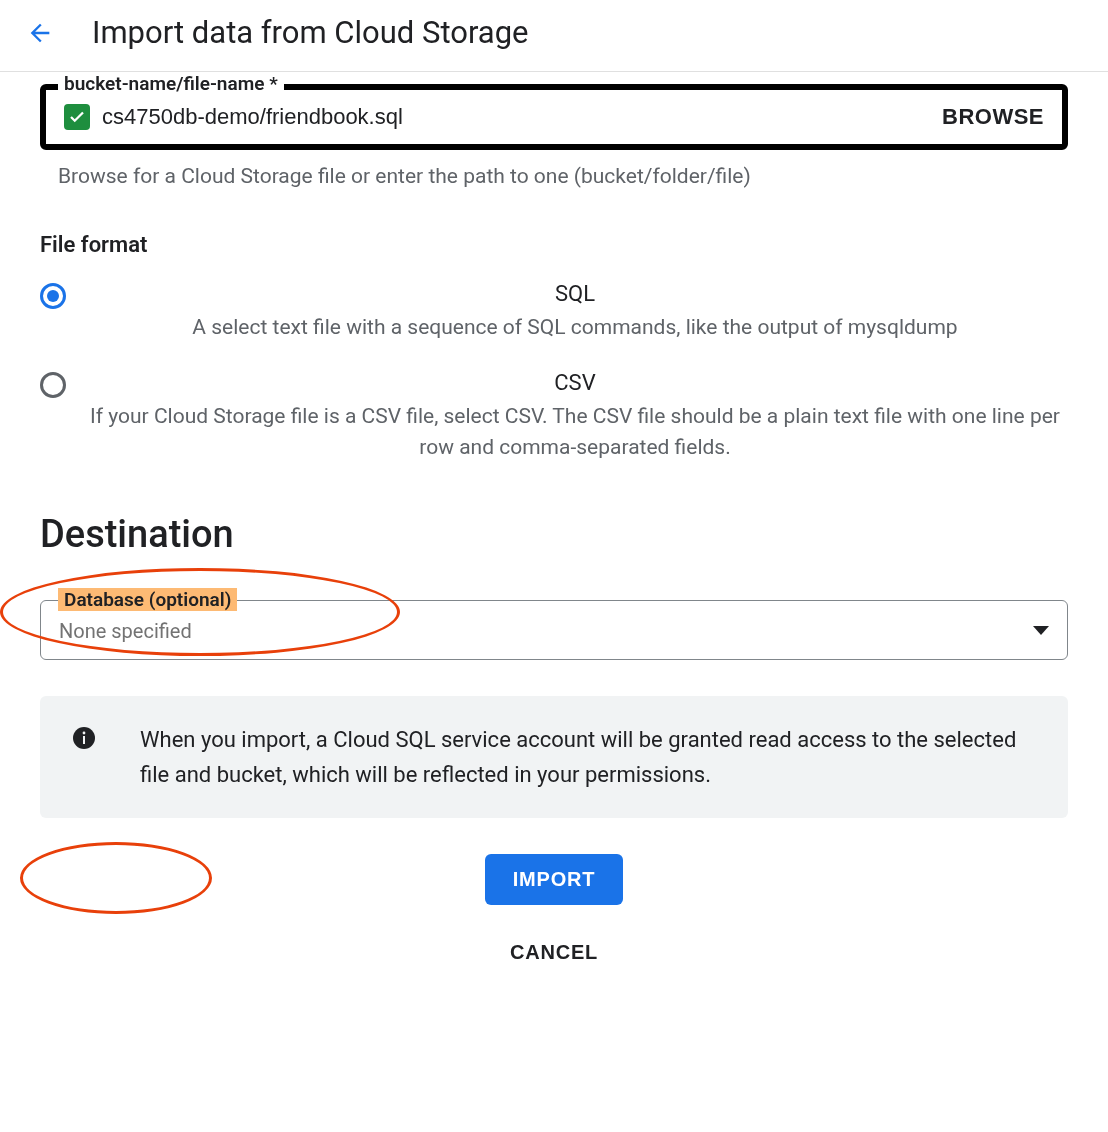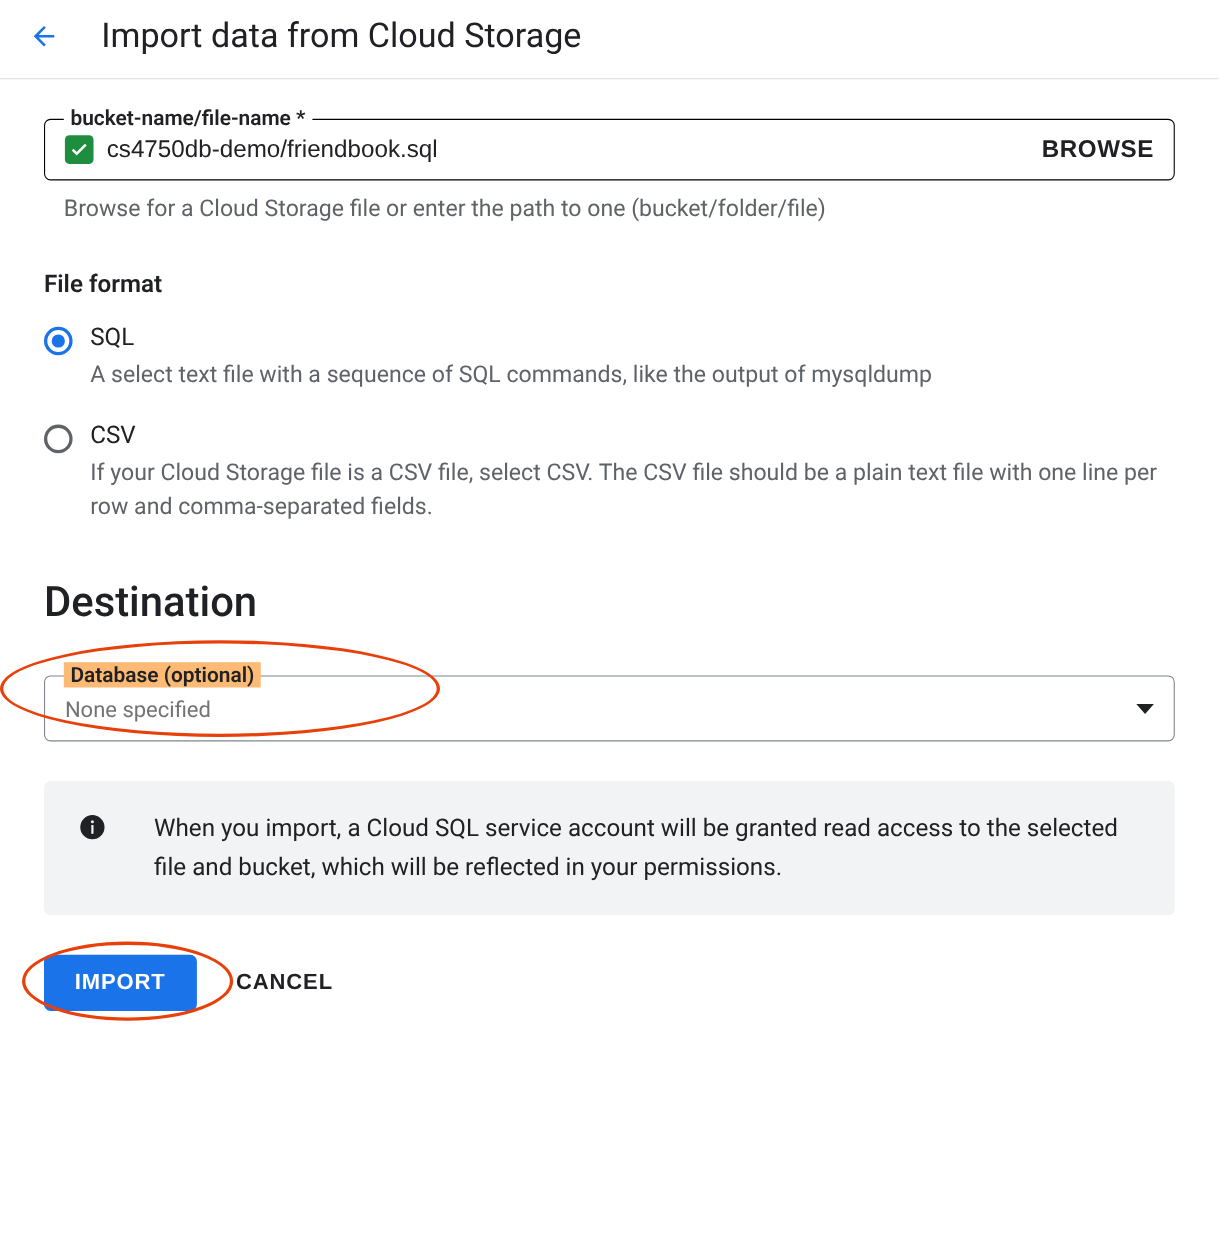--- a/index.html
+++ b/index.html
@@ -27,34 +27,34 @@
     }
     .back-arrow svg { width: 28px; height: 28px; }
     .page-title {
       font-size: 31px;
       font-weight: 400;
       color: #202124;
     }
     .content { padding: 0 40px 40px 40px; }
     .field-wrap {
       position: relative;
-      margin-top: 36px;
+      margin-top: 12px;
     }
     .field-label {
       position: absolute;
       top: -12px;
       left: 18px;
       background: #fff;
       padding: 0 6px;
       font-size: 19px;
       font-weight: 600;
       color: #202124;
     }
     .file-input-row {
-      border: 1px solid #000000;
+      border: 6px solid #000000;
       border-radius: 6px;
       display: flex;
       align-items: center;
       padding: 14px 18px;
       gap: 12px;
     }
     .check-badge {
       width: 26px;
       height: 26px;
       background: #1e8e3e;
@@ -87,21 +87,21 @@
       color: #5f6368;
       margin-top: 14px;
       padding-left: 18px;
     }
     .format-heading {
       font-size: 22px;
       font-weight: 600;
       margin-top: 44px;
       color: #202124;
     }
-    .radio-group { margin-top: 24px; }
+    .radio-group { margin-top: 24px; text-align: center; }
     .radio-row {
       display: flex;
       align-items: flex-start;
       gap: 16px;
       margin-bottom: 26px;
       cursor: pointer;
     }
     .radio {
       width: 26px;
       height: 26px;
@@ -199,20 +199,21 @@
       font-size: 22px;
       color: #202124;
       line-height: 1.6;
     }
     .actions {
       margin-top: 36px;
       display: flex;
       gap: 36px;
       align-items: center;
       position: relative;
+      flex-direction: column;
     }
     .btn-primary {
       background: #1a73e8;
       color: #fff;
       border: none;
       border-radius: 6px;
       padding: 14px 28px;
       font-size: 20px;
       font-weight: 600;
       letter-spacing: 0.8px;

